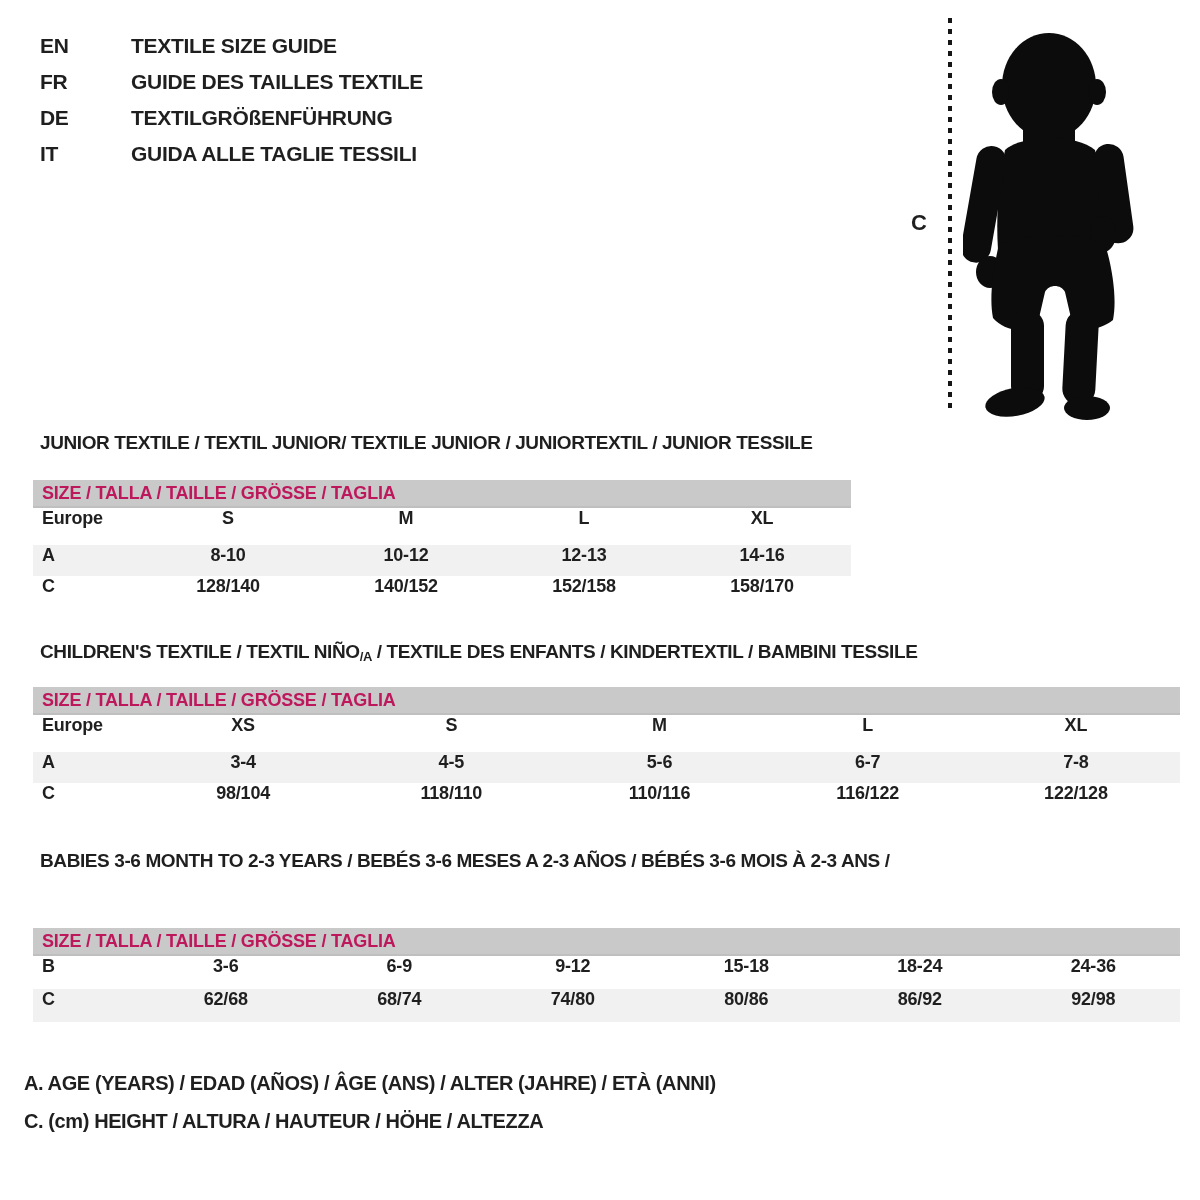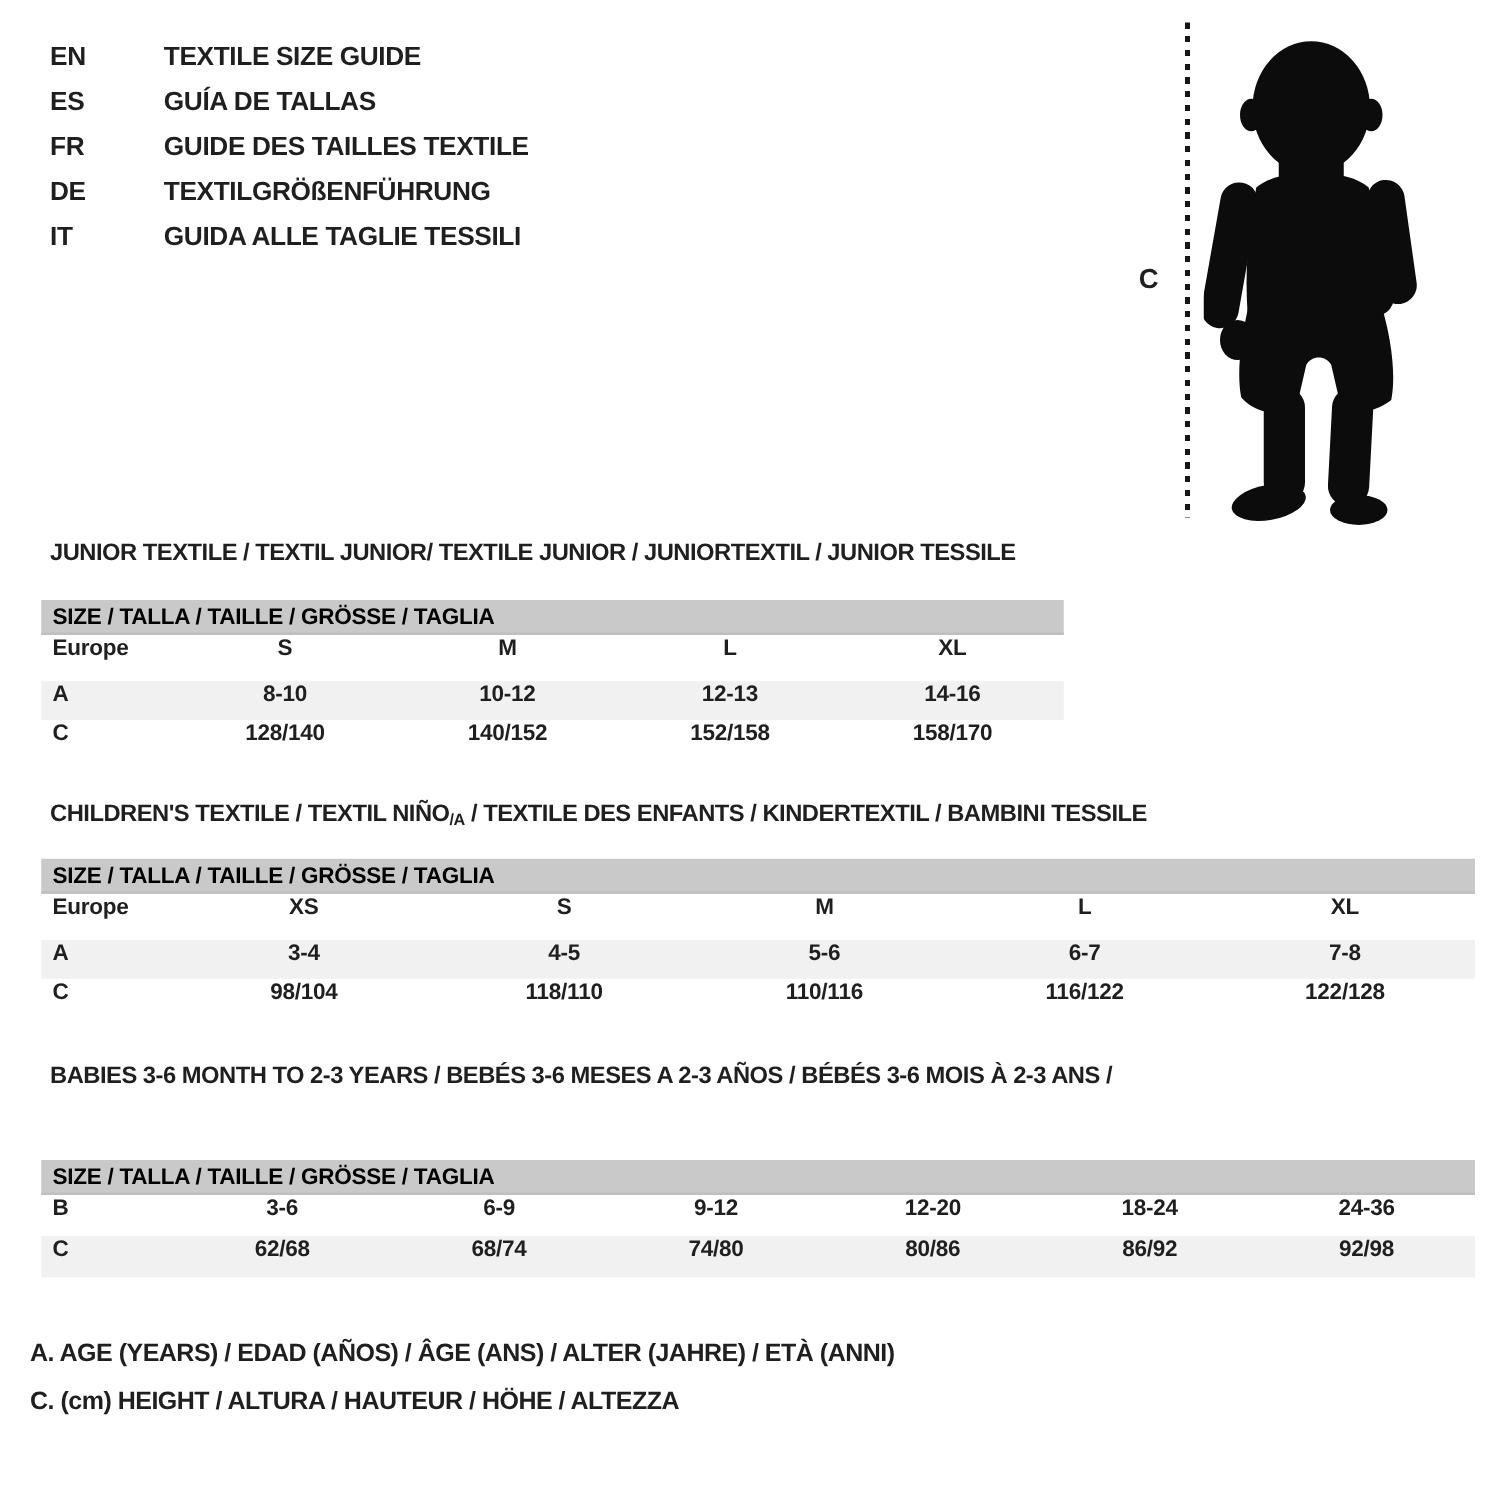--- a/index.html
+++ b/index.html
@@ -36,21 +36,21 @@
   .sub-a{font-size:13px;vertical-align:-3px;}
 
   
   .size-table{position:absolute;}
   #junior-table{left:33px;top:480px;width:818px;}
   #children-table{left:33px;top:687px;width:1147px;}
   #babies-table{left:33px;top:928px;width:1147px;}
   .size-bar{
     height:28px;background:var(--bar-bg,#c9c9c9);
     display:flex;align-items:center;padding-left:9px;box-sizing:border-box;
-    font-weight:bold;font-size:18px;color:#000000;letter-spacing:-0.2px;
+    font-weight:bold;font-size:18px;color:#be185d;letter-spacing:-0.2px;
     border-bottom:2px solid #bfbfbf;
   }
   .trow{display:flex;height:31px;font-weight:bold;font-size:18px;letter-spacing:-0.2px;}
   .trow.head-row{height:37px;}
   .trow.alt{background:var(--row-alt-bg,#f1f1f1);}
   .tcell{flex:1;text-align:center;}
   .tcell.label{flex:0 0 106px;text-align:left;padding-left:9px;box-sizing:border-box;}
 
   
   .legend{position:absolute;left:24px;top:1064px;}
@@ -58,24 +58,20 @@
 </style>
 </head>
 <body>
 
 <div class="page">
 
   <div class="langs">
     <div class="lang-row">
       <span class="lang-code">EN</span>
       <span class="lang-title">TEXTILE SIZE GUIDE</span>
-    </div>
-    <div class="lang-row">
-      <span class="lang-code">ES</span>
-      <span class="lang-title">GUÍA DE TALLAS</span>
     </div>
     <div class="lang-row">
       <span class="lang-code">FR</span>
       <span class="lang-title">GUIDE DES TAILLES TEXTILE</span>
     </div>
     <div class="lang-row">
       <span class="lang-code">DE</span>
       <span class="lang-title">TEXTILGRÖßENFÜHRUNG</span>
     </div>
     <div class="lang-row">
@@ -165,21 +161,21 @@
   <div id="babies-heading" class="sec-heading">
     <div>BABIES 3-6 MONTH TO 2-3 YEARS / BEBÉS 3-6 MESES A 2-3 AÑOS / BÉBÉS 3-6 MOIS À 2-3 ANS /</div>
   </div>
   <div id="babies-table" class="size-table">
     <div class="size-bar">SIZE / TALLA / TAILLE / GRÖSSE / TAGLIA</div>
     <div class="trow" style="height:33px;">
       <span class="tcell label">B</span>
       <span class="tcell">3-6</span>
       <span class="tcell">6-9</span>
       <span class="tcell">9-12</span>
-      <span class="tcell">12-20</span>
+      <span class="tcell">15-18</span>
       <span class="tcell">18-24</span>
       <span class="tcell">24-36</span>
     </div>
     <div class="trow alt" style="height:33px;">
       <span class="tcell label">C</span>
       <span class="tcell">62/68</span>
       <span class="tcell">68/74</span>
       <span class="tcell">74/80</span>
       <span class="tcell">80/86</span>
       <span class="tcell">86/92</span>

